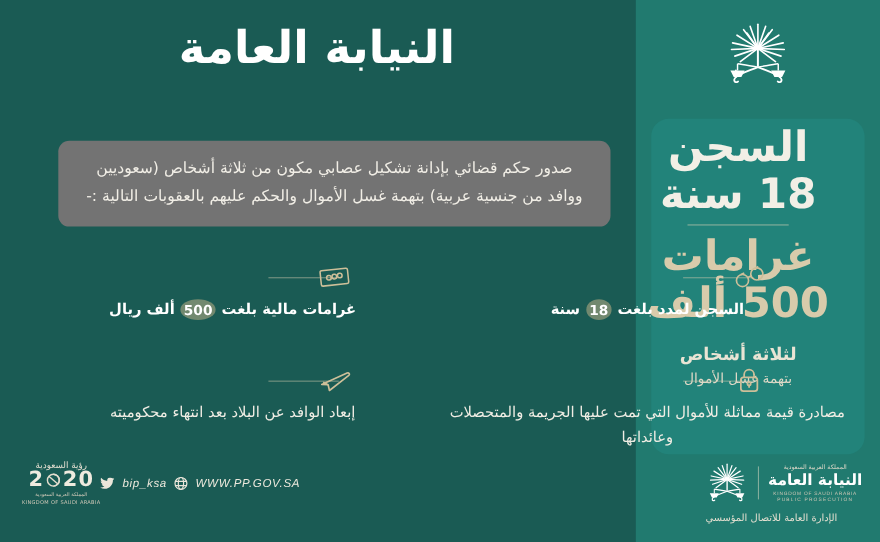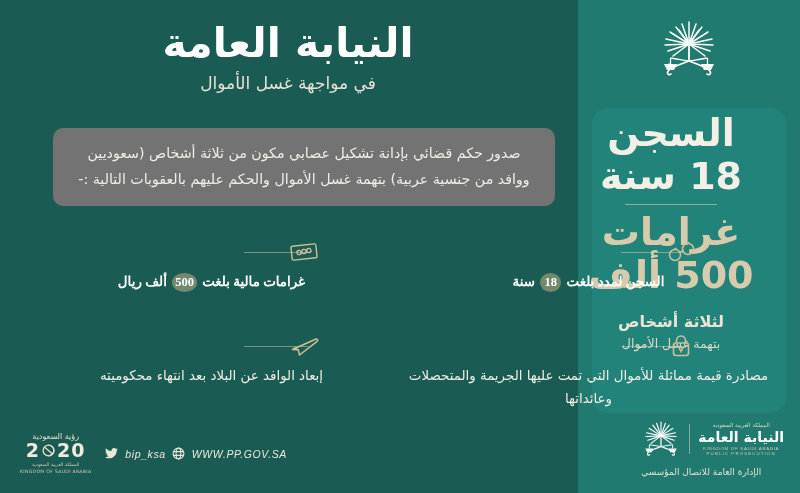--- a/index.html
+++ b/index.html
@@ -136,42 +136,41 @@
     display:flex; align-items:center; justify-content:center;
   }
   .item-rule { right:calc(50% - 96px); top:14px; }
   .item-text {
     margin-top:6px;
     font-size:13.4px; line-height:1.75;
     color:#f0ede4; text-align:center;
     direction:rtl;
   }
   .item-text b {
-    font-weight:700; color:#ffffff;font-family:Liberation Serif, serif;
+    font-weight:700; color:#ffffff;
   }
   .num-badge {
     display:inline-block;
     min-width:21px; height:19px;
     line-height:19px;
     border-radius:50%;
     background:rgba(188,174,133,0.55);
     color:#ffffff; font-weight:700;
     font-size:12.5px;
     text-align:center;
     padding:0 3px;
     vertical-align:middle;
     margin:0 1px;
-    font-family:Liberation Serif, serif;
   }
 
   
   #footer-left {
     position:absolute;
-    bottom:18px; left:20px;
-    display:flex; align-items:center; gap:14px;
+    bottom:32px; left:20px;
+    display:flex; align-items:center; 
     direction:ltr;
   }
   #vision-logo { text-align:center; color:#e5e0d2; line-height:1; }
   .v-top { font-size:8px; letter-spacing:.5px; color:#e5e0d2; }
   .v-mid { font-size:19px; font-weight:700; letter-spacing:1px; color:#efebdf;
            display:flex; align-items:center; justify-content:center; gap:1px; }
   .v-bot { font-size:4.6px; letter-spacing:.3px; color:#cfc9b8; margin-top:3px; }
   #social { display:flex; flex-direction:row; gap:6px;font-style:italic; }
   .social-row { display:flex; align-items:center; gap:7px; }
   .social-row span.lbl {
@@ -262,21 +261,20 @@
     <div class="rp-big white">18 سنة</div>
     <div class="rp-rule"></div>
     <div class="rp-big">غرامات</div>
     <div class="rp-big">500 ألف</div>
     <div class="rp-sub1">لثلاثة أشخاص</div>
     <div class="rp-sub2">بتهمة غسل الأموال</div>
   </div>
 
   <div id="title-block">
     <div id="main-title">النيابة العامة</div>
-    <div id="subtitle">في مواجهة غسل الأموال</div>
   </div>
 
   <div id="body-card">
     <div id="body-text">صدور حكم قضائي بإدانة تشكيل عصابي مكون من ثلاثة أشخاص (سعوديين ووافد من جنسية عربية) بتهمة غسل الأموال والحكم عليهم بالعقوبات التالية :-</div>
   </div>
 
   <div id="items">
 
     <div class="item" style="grid-column:1; grid-row:1;">
       <div class="item-head">

